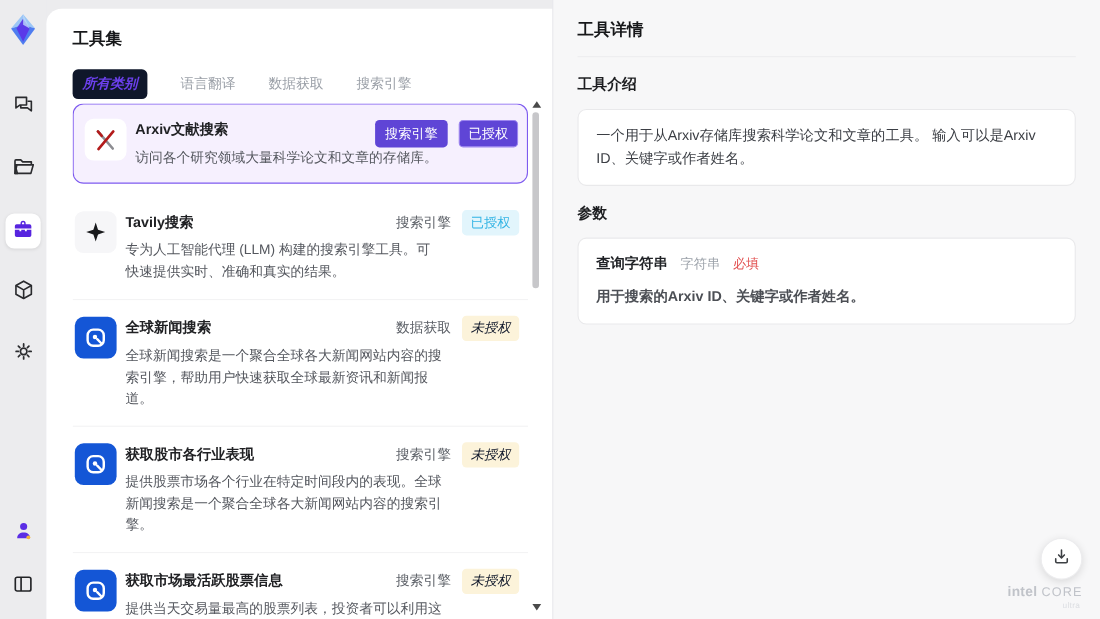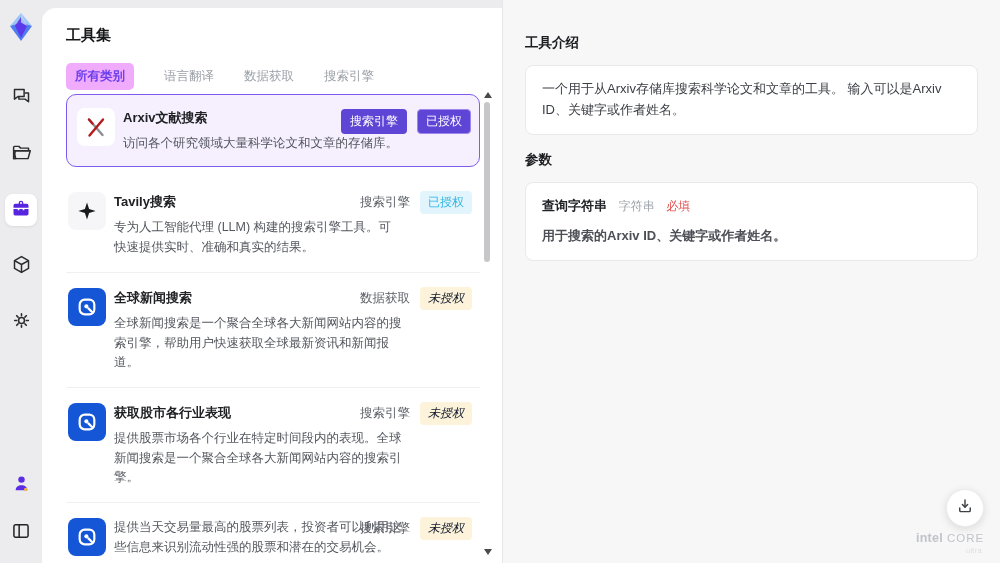--- a/index.html
+++ b/index.html
@@ -14,21 +14,21 @@
   .rail-item { width:32px; height:32px; border-radius:8px; display:flex; align-items:center; justify-content:center; cursor:pointer; }
   .rail-item.active { background:#ffffff; box-shadow:0 1px 3px rgba(0,0,0,.08); }
   .rail-bottom { position:absolute; bottom:14px; left:0; width:42px; display:flex; flex-direction:column; gap:16px; align-items:center; }
 
   
   .panel-left { position:absolute; left:42px; top:8px; width:460px; bottom:0; background:#ffffff;
                 border-radius:14px 0 0 0; z-index:2; }
   .pl-title { font-size:15px; font-weight:700; color:#17181a; padding:18px 24px 0 24px; }
   .tabs { display:flex; align-items:center; gap:30px; padding:18px 24px 12px 24px; }
   .tab { font-size:12.5px; color:#9ba0a8; cursor:pointer; white-space:nowrap; }
-  .tab.active { color:#6c40ee; background:#f0abfc; padding:5px 9px; border-radius:5px; font-weight:600; }
+  .tab.active { color:#6c40ee; background:#0f172a; padding:5px 9px; border-radius:5px; font-weight:600;font-style:italic; }
 
   .tool-list { position:absolute; left:24px; right:22px; top:86px; bottom:0; overflow:hidden; }
 
   .tool-card { position:relative; display:flex; gap:8px; padding:15px 4px 15px 2px;
                border-bottom:1px solid #f0f0f2; background:#fff; cursor:pointer; }
   .tool-card.selected { border:1.5px solid #7e5bef; background:#f6f0fe; border-radius:10px;
                         padding:13px 10px; margin-bottom:10px; }
   .tool-icon { flex:0 0 38px; width:38px; height:38px; border-radius:8px; background:#f6f6f8;
                display:flex; align-items:center; justify-content:center; overflow:hidden; }
   .tool-card.selected .tool-icon { background:#ffffff; }
@@ -241,37 +241,39 @@
         <div class="tool-icon" data-icon="blueq">
 
           <svg class="icon-blueq" width="22" height="22" viewBox="0 0 24 24" fill="none" stroke="#ffffff">
             <rect x="4" y="4" width="16" height="16" rx="5.5" stroke-width="2.4"></rect>
             <circle cx="11.3" cy="11.3" r="2.2" fill="#ffffff" stroke="none"></circle>
             <path d="M13.5 13.5l4 4" stroke-width="2.4" stroke-linecap="round"></path>
           </svg>
 
         </div>
         <div class="tool-text">
+          <div class="tool-name">获取市场最活跃股票信息</div>
           <div class="tool-desc">提供当天交易量最高的股票列表，投资者可以利用这些信息来识别流动性强的股票和潜在的交易机会。</div>
         </div>
         <div class="tool-badges">
           <span class="cat-tag">搜索引擎</span>
           <span class="auth-badge">未授权</span>
         </div>
       </div>
   </div>
 
   <div class="vscroll">
     <div class="vs-up"></div>
     <div class="vs-thumb"></div>
     <div class="vs-down"></div>
   </div>
 </main>
 
 <section class="panel-right">
+  <h2 class="pr-title">工具详情</h2>
   <h3 class="pr-sub">工具介绍</h3>
   <div class="pr-card">一个用于从Arxiv存储库搜索科学论文和文章的工具。 输入可以是Arxiv ID、关键字或作者姓名。</div>
   <h3 class="pr-sub">参数</h3>
   <div class="pr-card">
     <div class="param-head">
       <span class="param-name">查询字符串</span>
       <span class="param-type">字符串</span>
       <span class="param-req">必填</span>
     </div>
     <div class="param-desc">用于搜索的Arxiv ID、关键字或作者姓名。</div>

